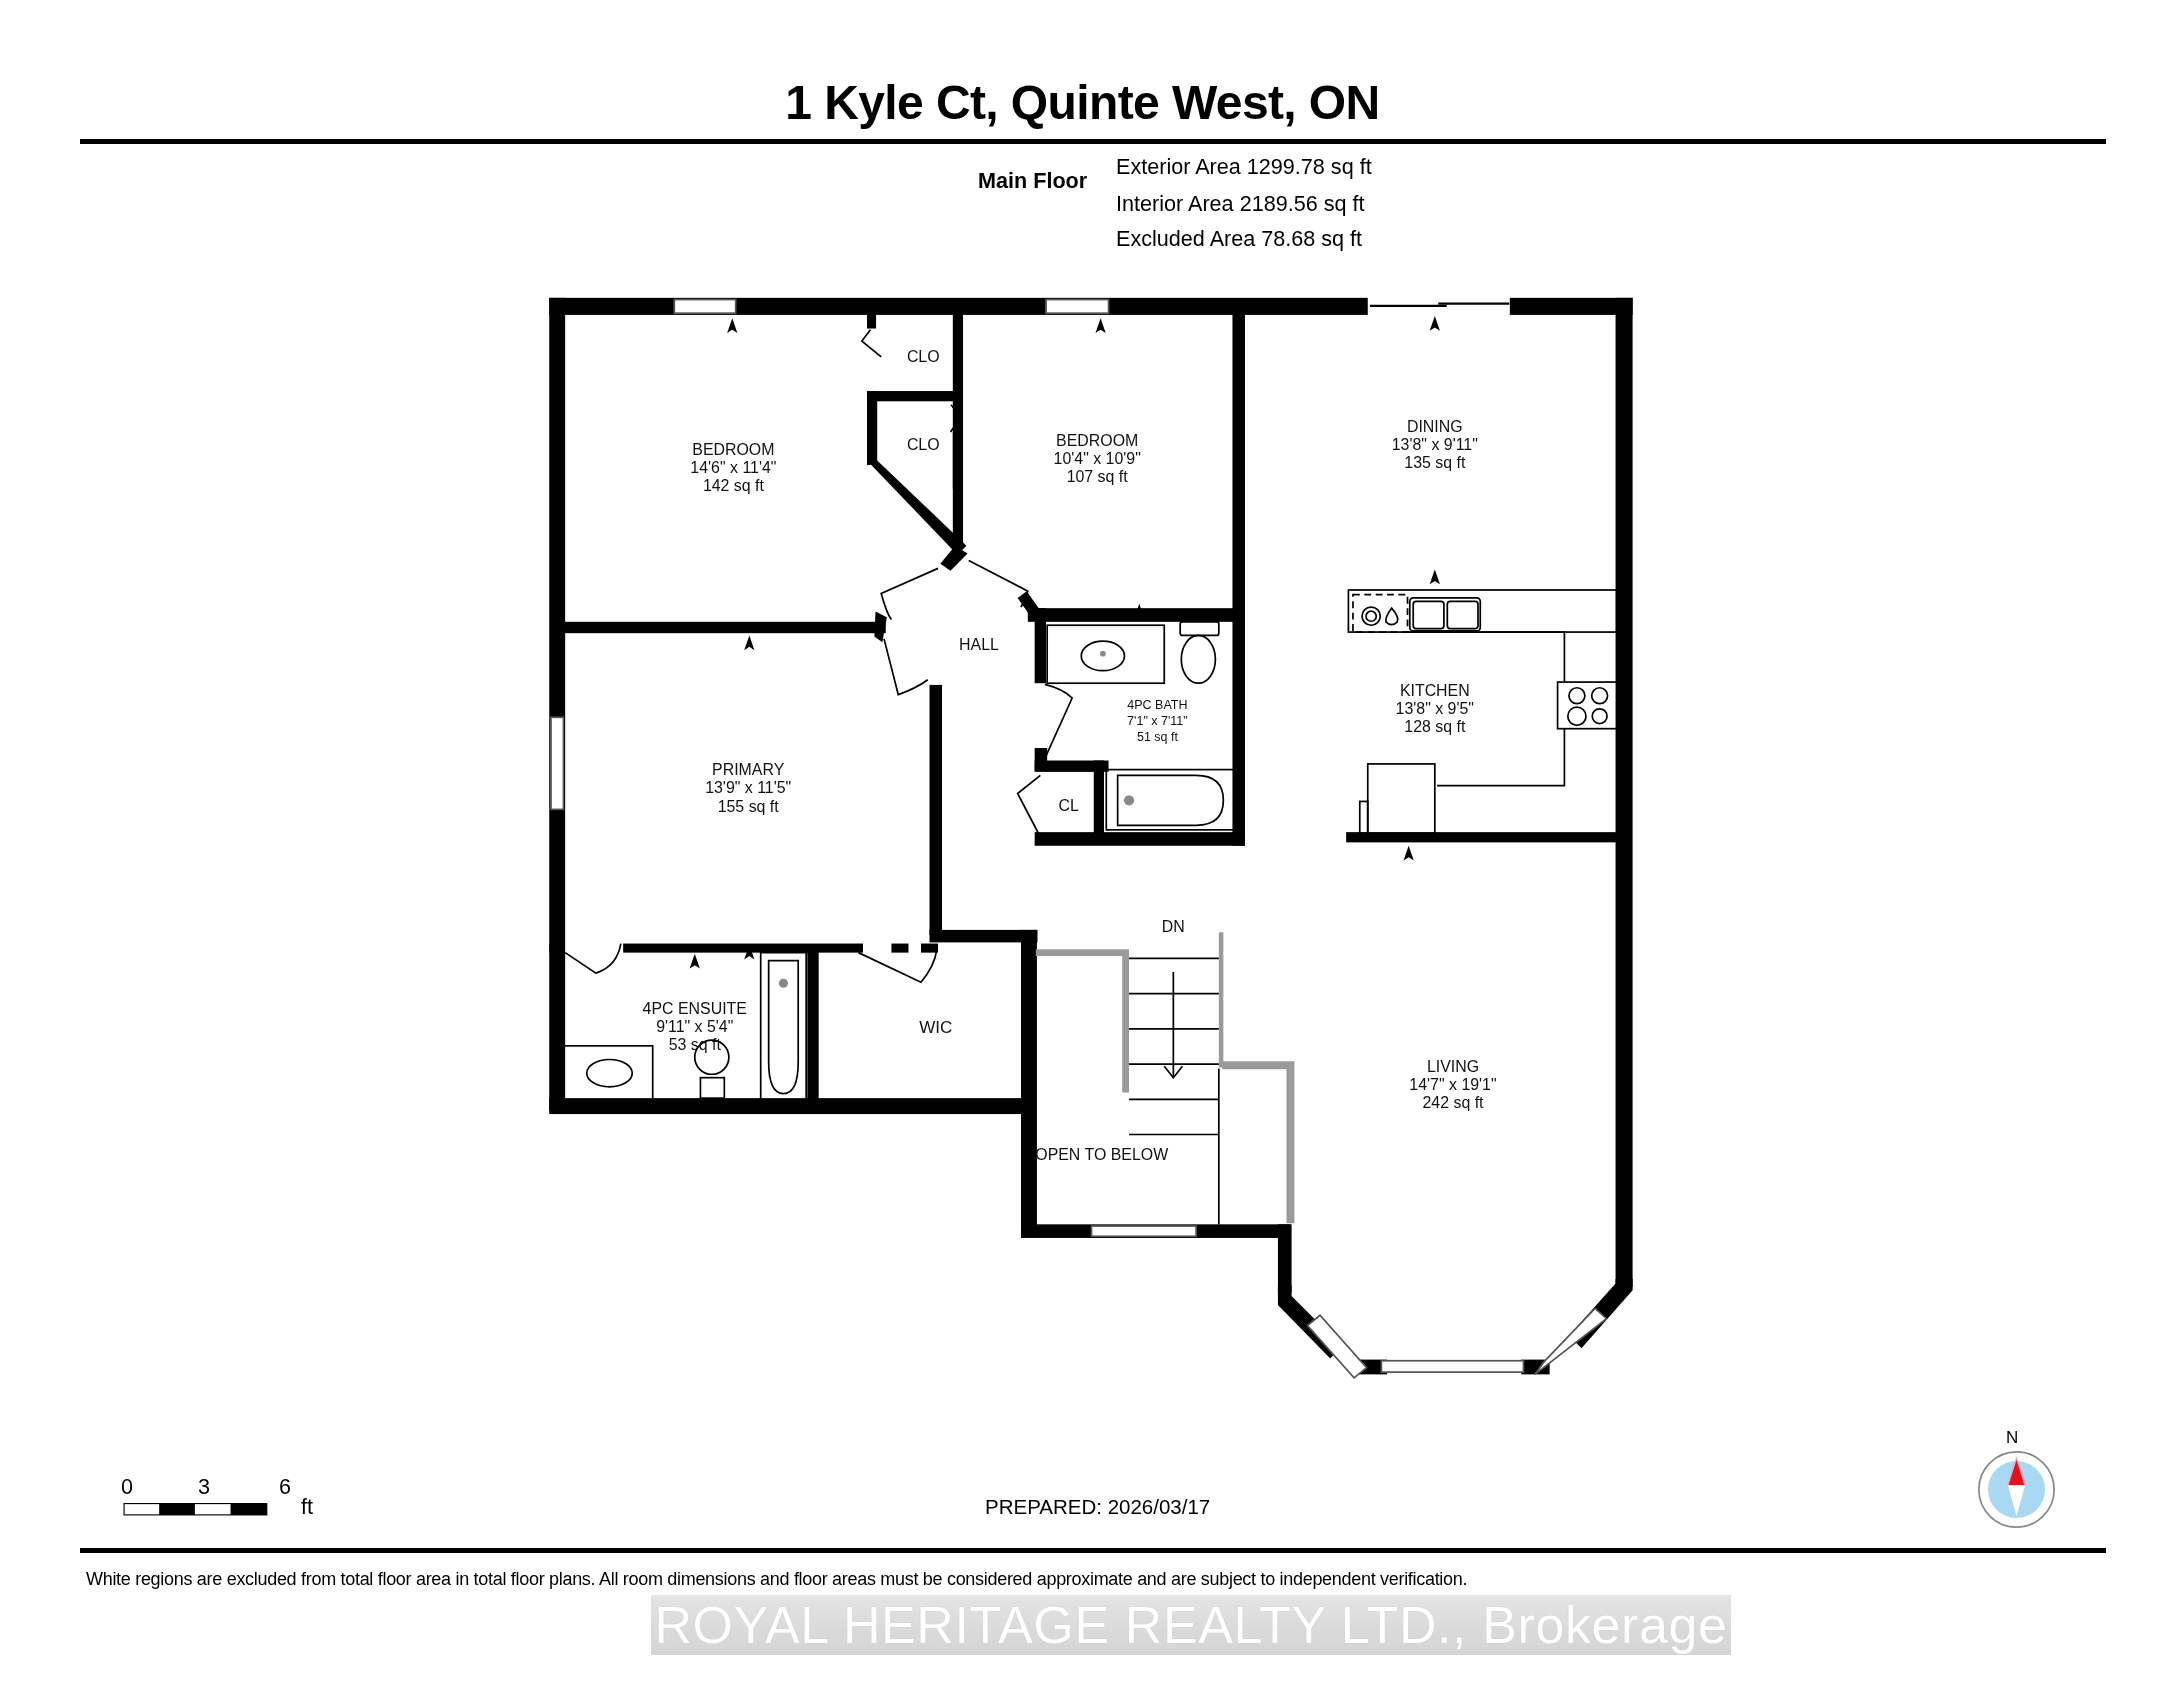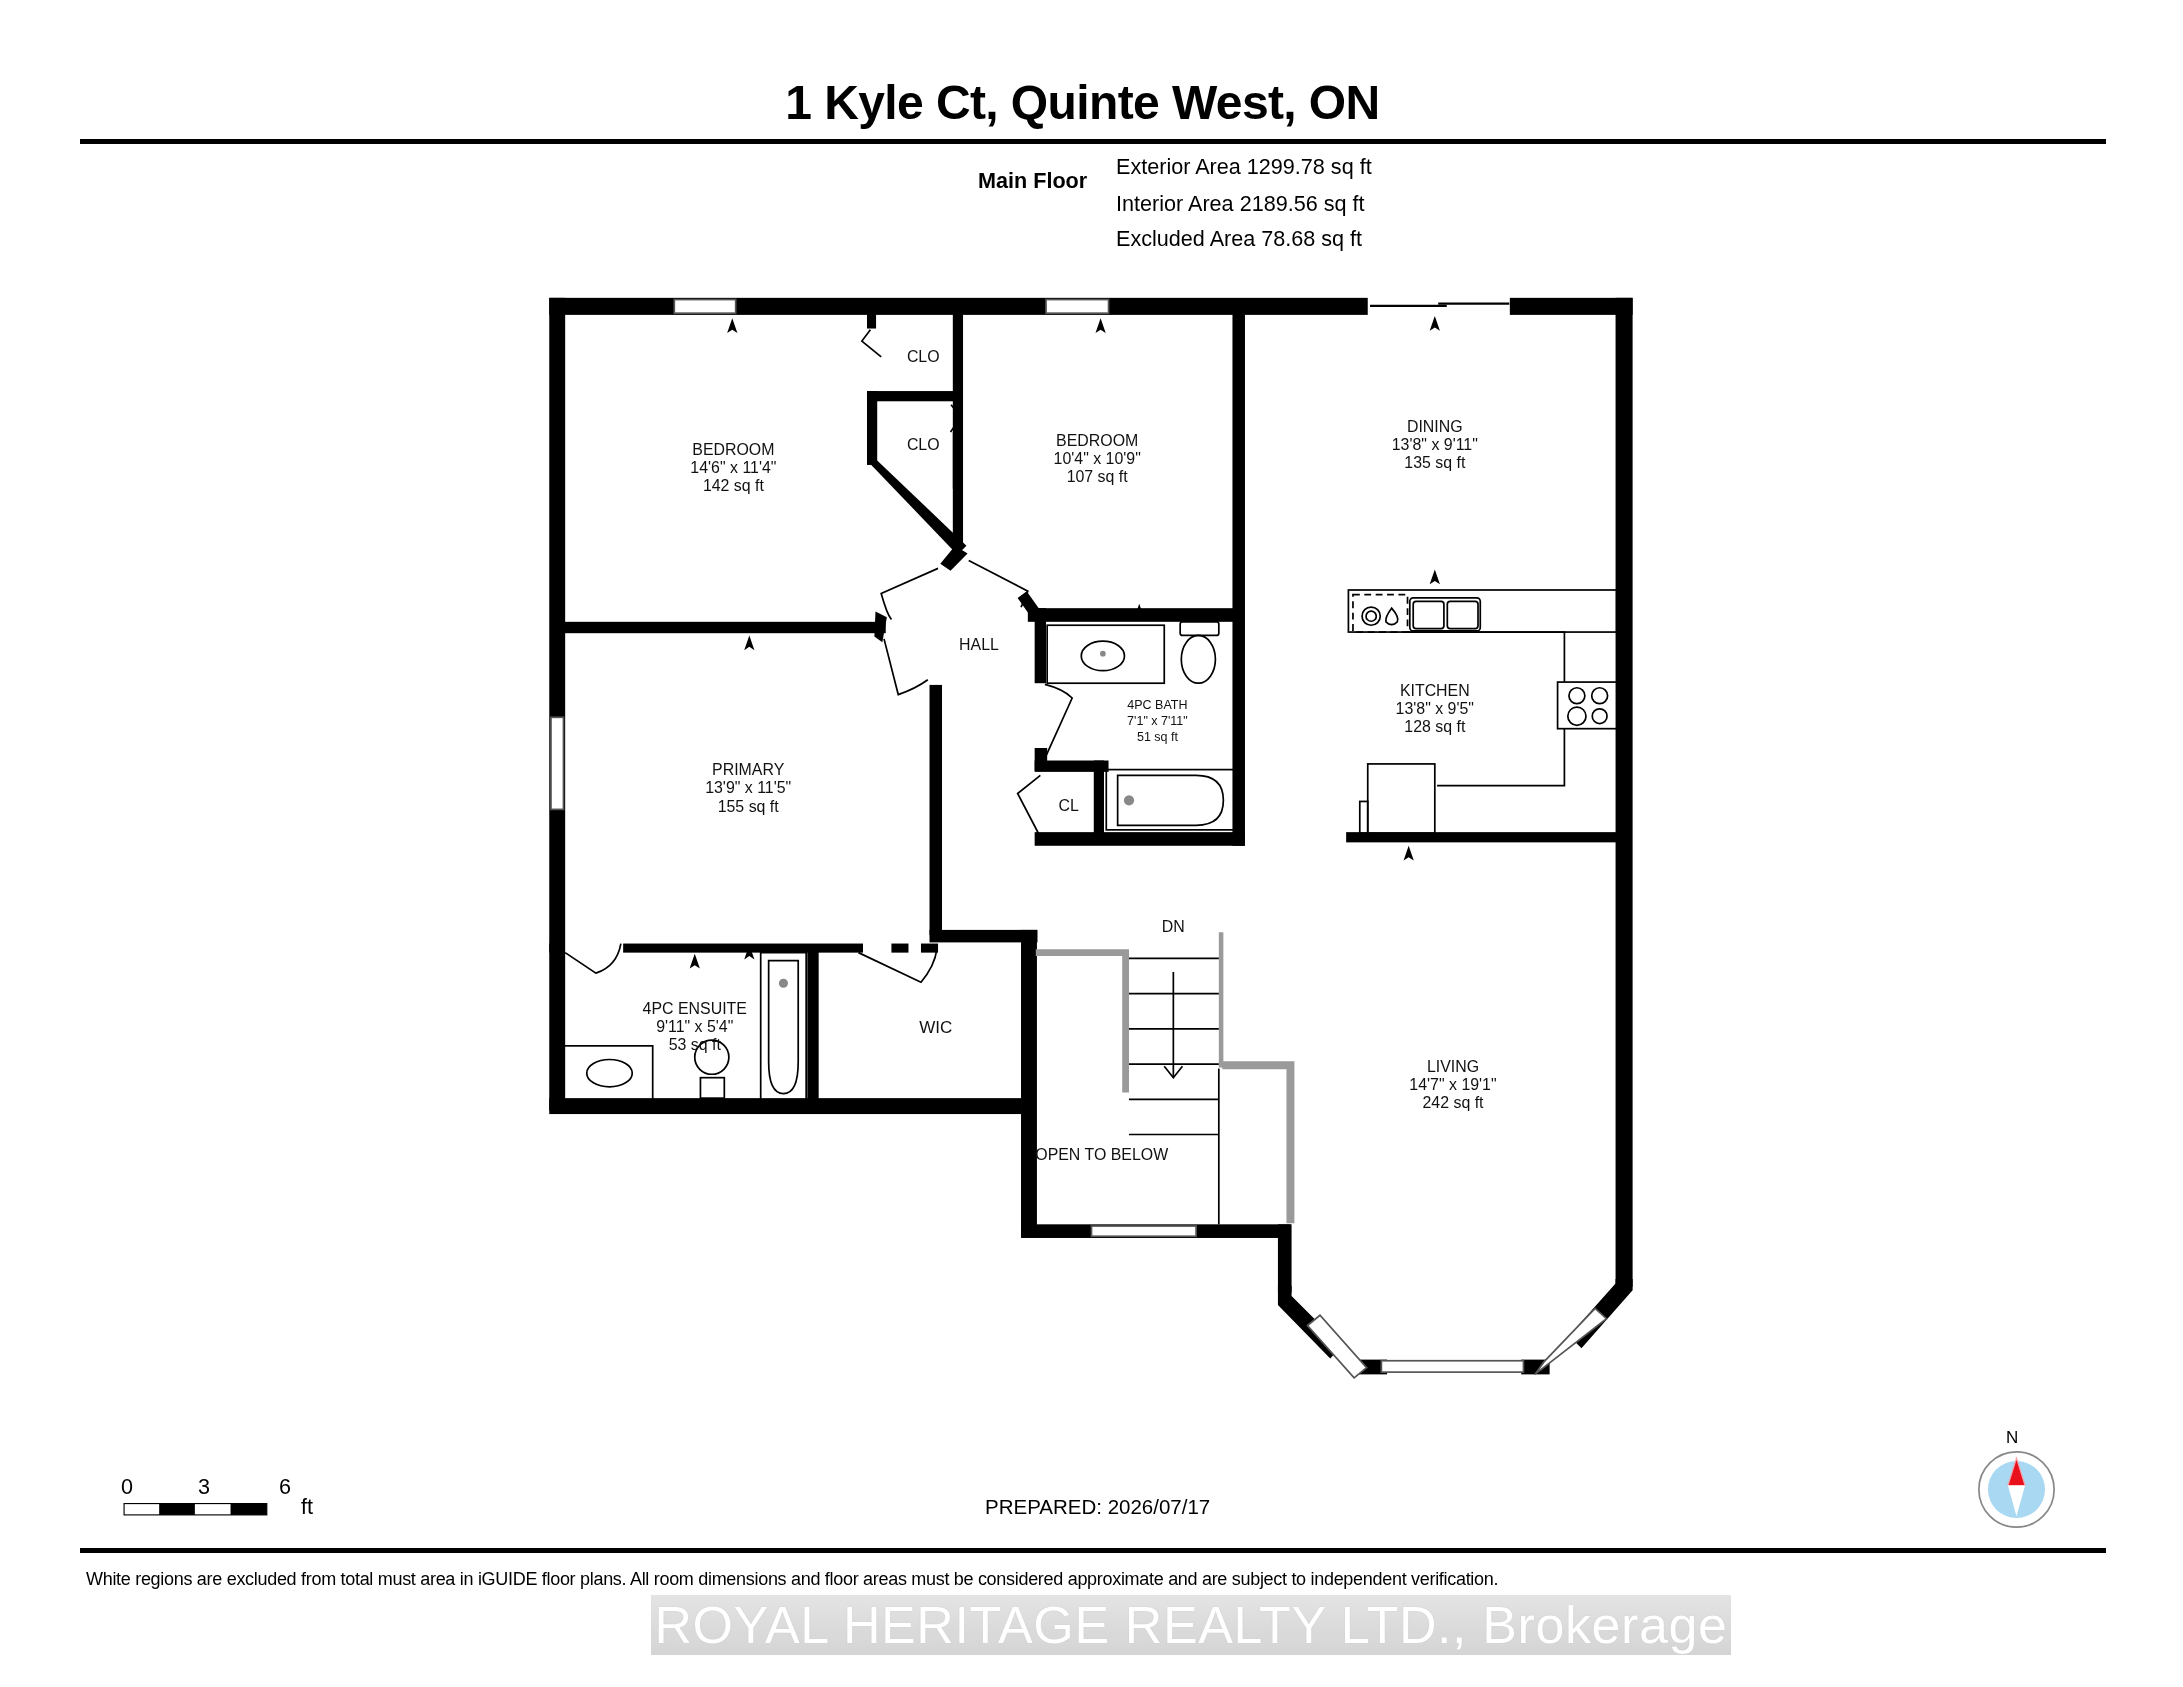--- a/index.html
+++ b/index.html
@@ -242,26 +242,26 @@
   <span class="scale-num" style="left:198px;top:1474px;">3</span>
   <span class="scale-num" style="left:279px;top:1474px;">6</span>
   <svg style="position:absolute;left:123px;top:1503px;" width="146" height="13.6" viewBox="0 0 256 24">
     <rect x="1" y="1" width="252" height="20" fill="#fff" stroke="#000" stroke-width="2"></rect>
     <rect x="63" y="1" width="63" height="20" fill="#000"></rect>
     <rect x="189" y="1" width="64" height="20" fill="#000"></rect>
   </svg>
   <span class="scale-num" style="left:301px;top:1494px;">ft</span>
 </div>
 
-<div class="prepared">PREPARED: 2026/07/17</div>
+<div class="prepared">PREPARED: 2026/03/17</div>
 
 <span class="compass-n">N</span>
 <svg style="position:absolute;left:1976px;top:1449px;" width="81" height="81" viewBox="0 0 142 142">
   <circle cx="71" cy="71" r="66" fill="#fff" stroke="#888" stroke-width="3"></circle>
   <circle cx="71" cy="71" r="50" fill="#a8d8f2"></circle>
   <polygon points="71,16 56,64 86,64" fill="#e8101a" stroke="#f6a0a8" stroke-width="2"></polygon>
   <polygon points="56,64 86,64 71,118" fill="#fff"></polygon>
 </svg>
 
 <div class="rule" style="top:1548px;"></div>
-<div class="disclaimer">White regions are excluded from total must area in iGUIDE floor plans. All room dimensions and floor areas must be considered approximate and are subject to independent verification.</div>
+<div class="disclaimer">White regions are excluded from total floor area in total floor plans. All room dimensions and floor areas must be considered approximate and are subject to independent verification.</div>
 <div class="watermark">ROYAL HERITAGE REALTY LTD., Brokerage</div>
 
 
 </body></html>

